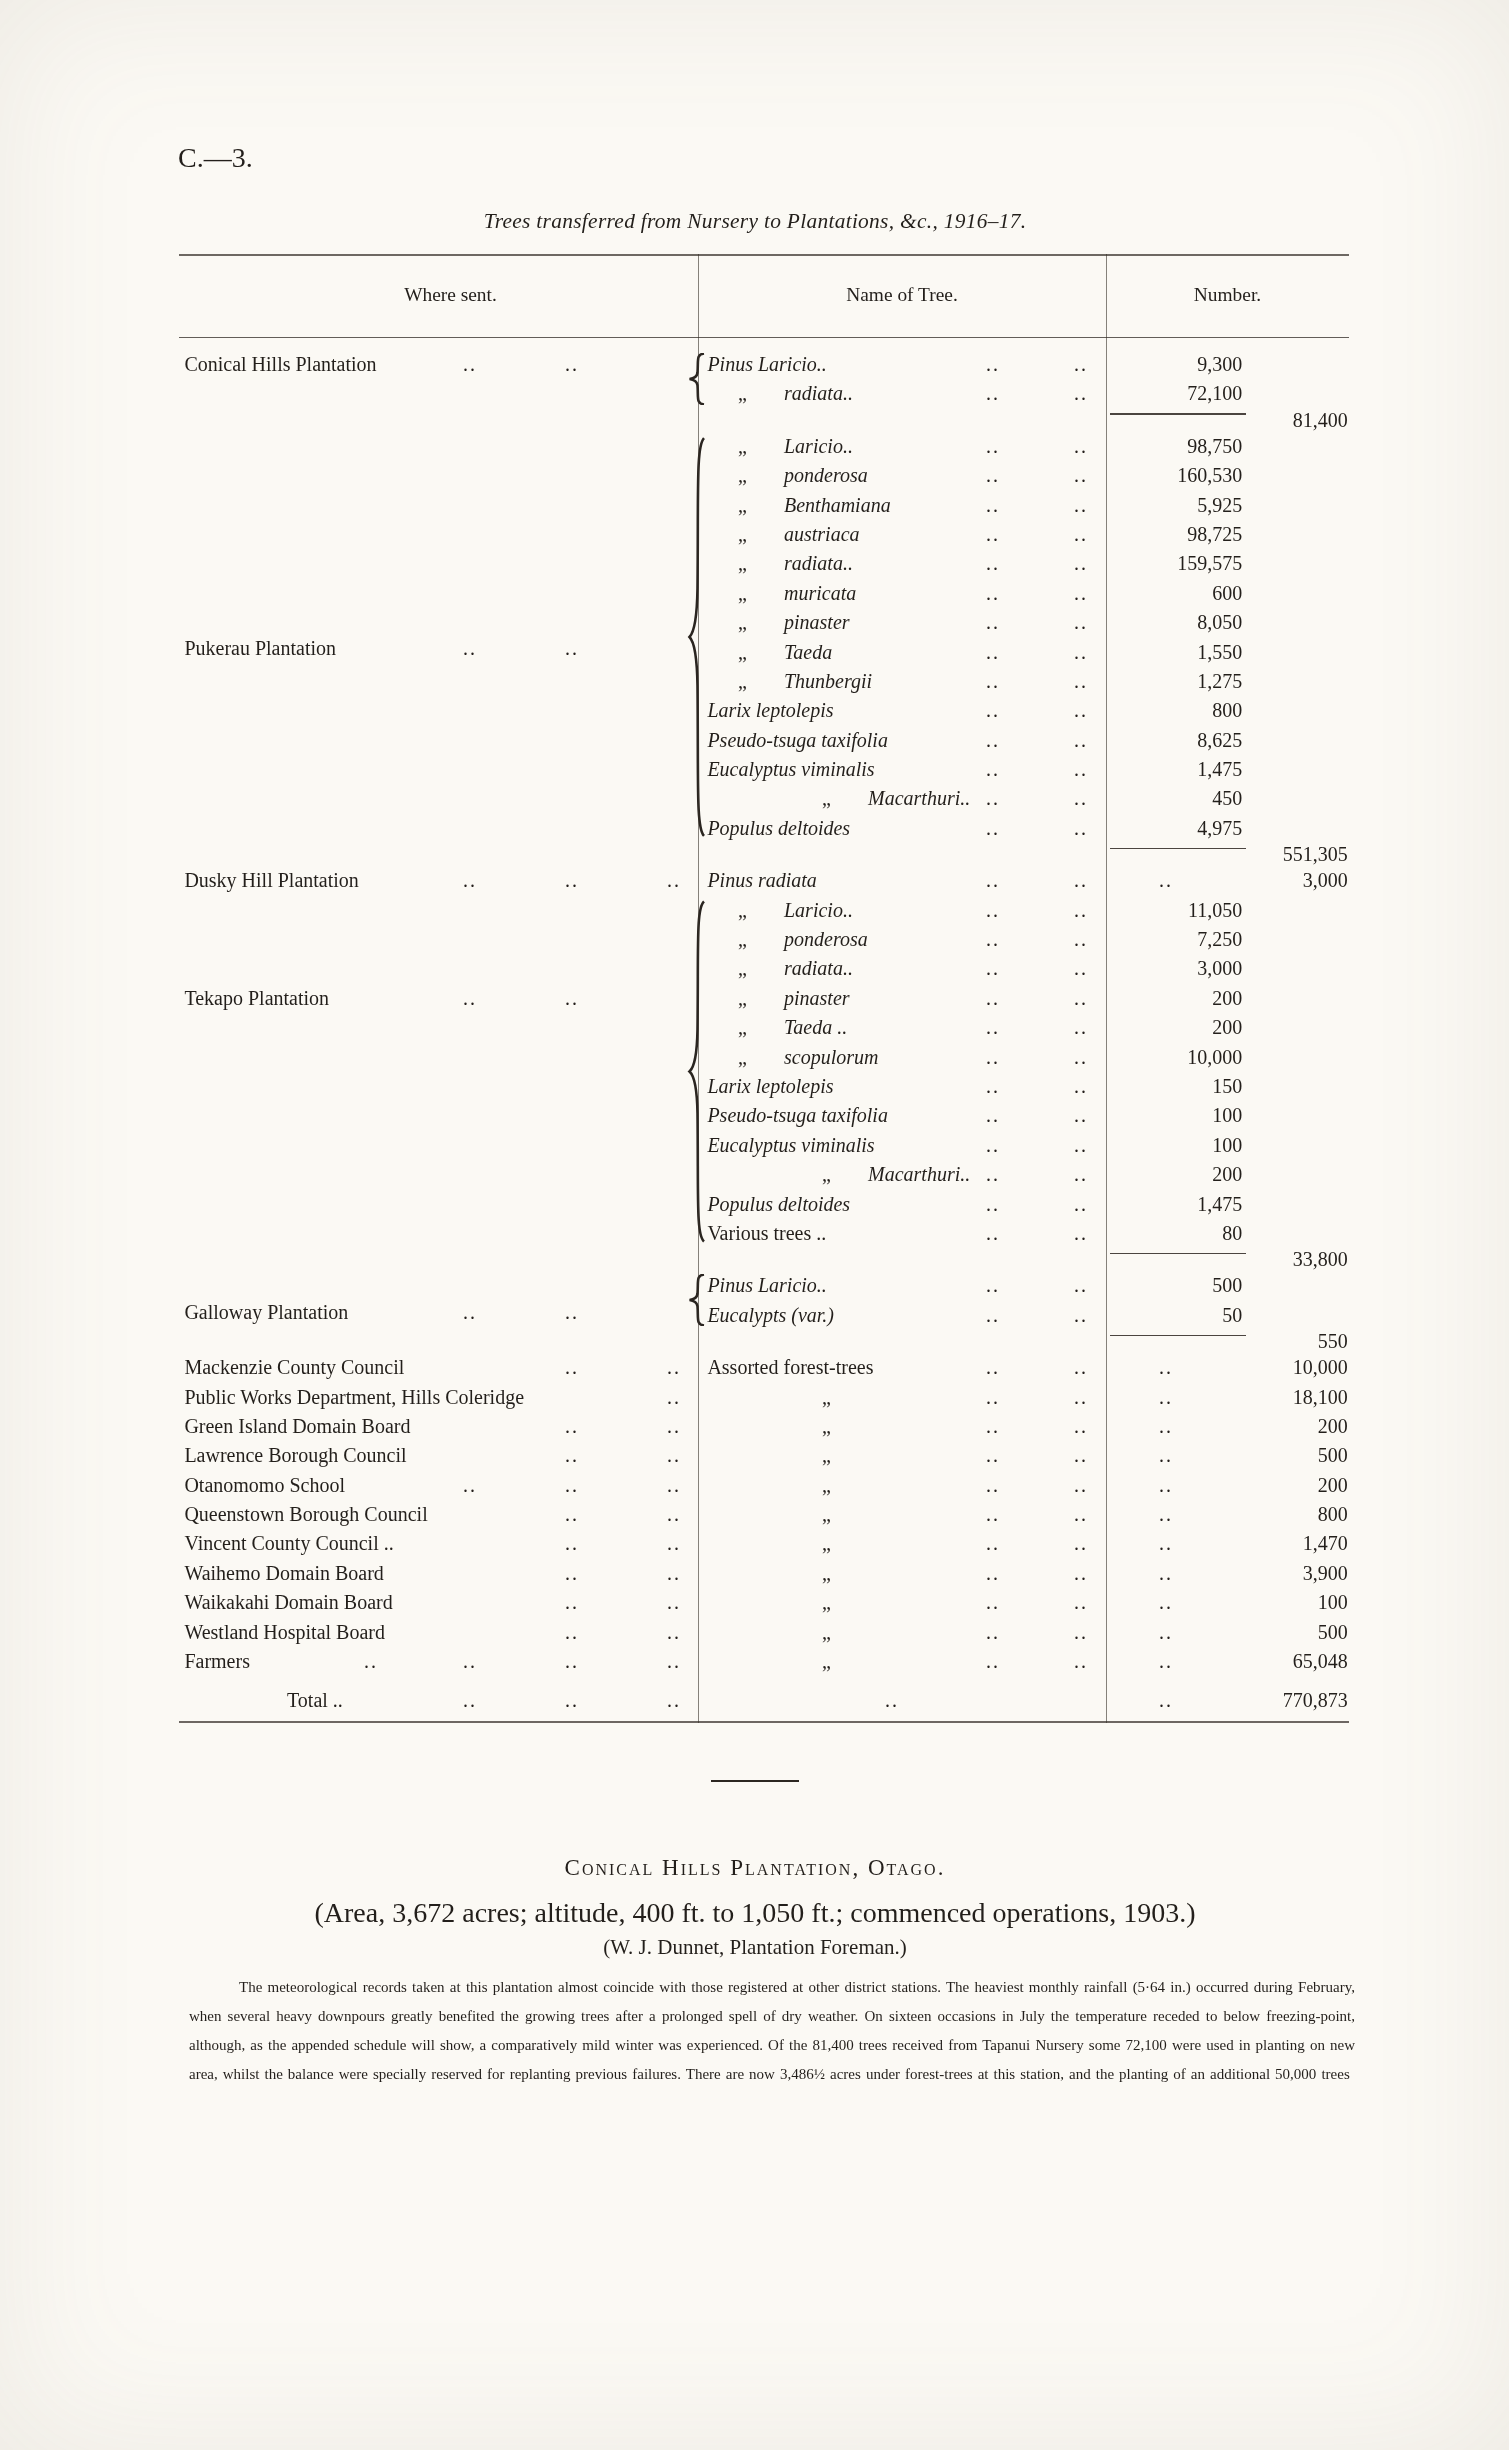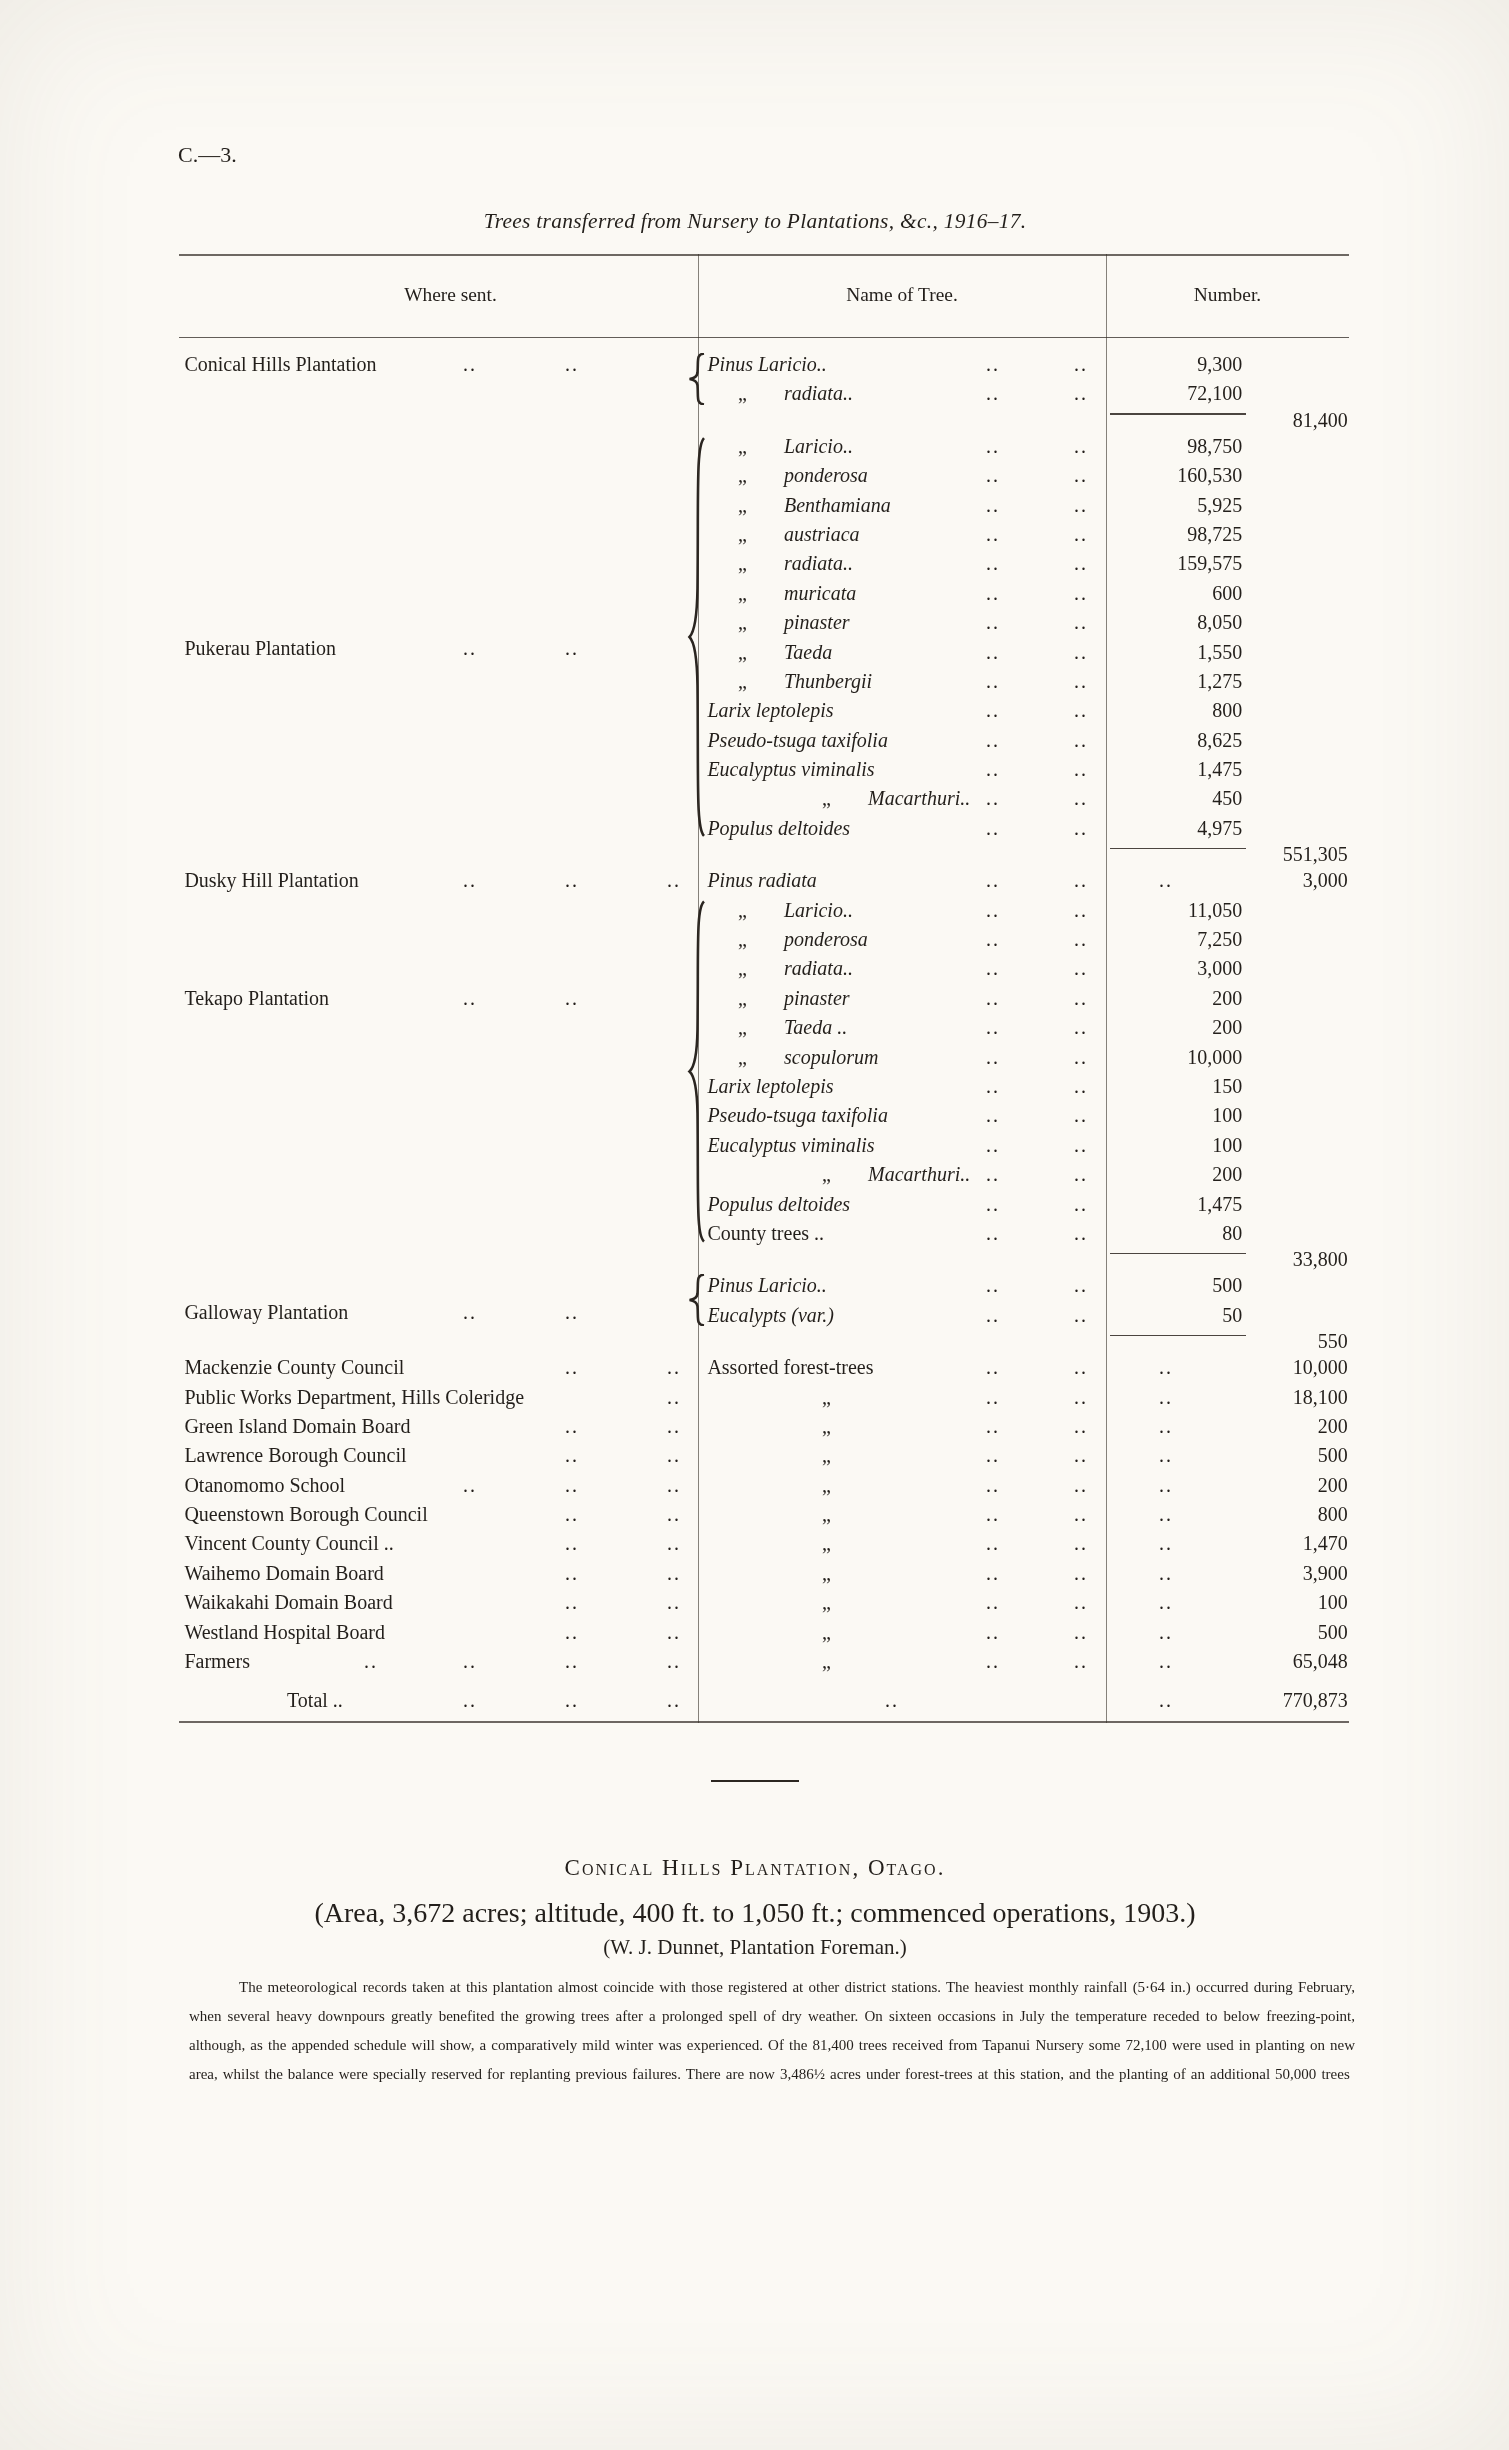--- a/index.html
+++ b/index.html
@@ -6,21 +6,21 @@
   html,body { width:1510px; height:2450px; }
   body {
     position:relative;
     background:#fbf9f4;
     font-family:"Liberation Serif","DejaVu Serif",serif;
     color:#231f1b;
     overflow:hidden;
   }
   .page { position:absolute; inset:0; box-shadow: inset 0 0 147px rgba(120,108,86,.10); }
 
-  .doc-ref { position:absolute; left:178px; top:142px; font-size:22px; }
+  .doc-ref { position:absolute; left:178px; top:142px; font-size:28px; }
   .page-num { position:absolute; left:0; top:137px; width:1510px; text-align:center; font-size:25.4px; letter-spacing:1.3px; }
   .tbl-title { position:absolute; left:0; top:209px; width:1510px; text-align:center; font-style:italic; font-size:21.4px; letter-spacing:0.3px; }
 
   .table-wrap { position:absolute; left:179px; top:254px; width:1170px; }
   .t-header { position:relative; height:84px; border-top:2px solid rgba(48,42,36,.7); border-bottom:1.3px solid rgba(48,42,36,.75); }
   .t-header > div { position:absolute; top:28px; font-size:19.4px; text-align:center; }
   .h-where { left:12px; width:519px; }
   .h-name  { left:519px; width:408px; }
   .h-num   { left:927px; width:243px; }
 
@@ -262,21 +262,21 @@
               <div class="name-cell"><span class="tree-name ind2"><span class="ditto">„</span><span class="nm-text">Macarthuri..</span></span><span class="dots" style="left: 288px;">..</span><span class="dots" style="left: 376px;">..</span></div>
               <div class="inner-cell">200</div>
               <div class="outer-cell"></div>
             </div>
             <div class="t-row">
               <div class="name-cell"><span class="tree-name ind0"><span class="nm-text">Populus deltoides</span></span><span class="dots" style="left: 288px;">..</span><span class="dots" style="left: 376px;">..</span></div>
               <div class="inner-cell">1,475</div>
               <div class="outer-cell"></div>
             </div>
             <div class="t-row">
-              <div class="name-cell"><span class="tree-name ind0 roman"><span class="nm-text">County trees ..</span></span><span class="dots" style="left: 288px;">..</span><span class="dots" style="left: 376px;">..</span></div>
+              <div class="name-cell"><span class="tree-name ind0 roman"><span class="nm-text">Various trees ..</span></span><span class="dots" style="left: 288px;">..</span><span class="dots" style="left: 376px;">..</span></div>
               <div class="inner-cell">80</div>
               <div class="outer-cell"></div>
             </div>
             <div class="t-subrow">
               <div class="name-cell"></div>
               <div class="inner-cell">
                 <div class="sub-rule"></div>
               </div>
               <div class="outer-cell">33,800</div>
             </div>

